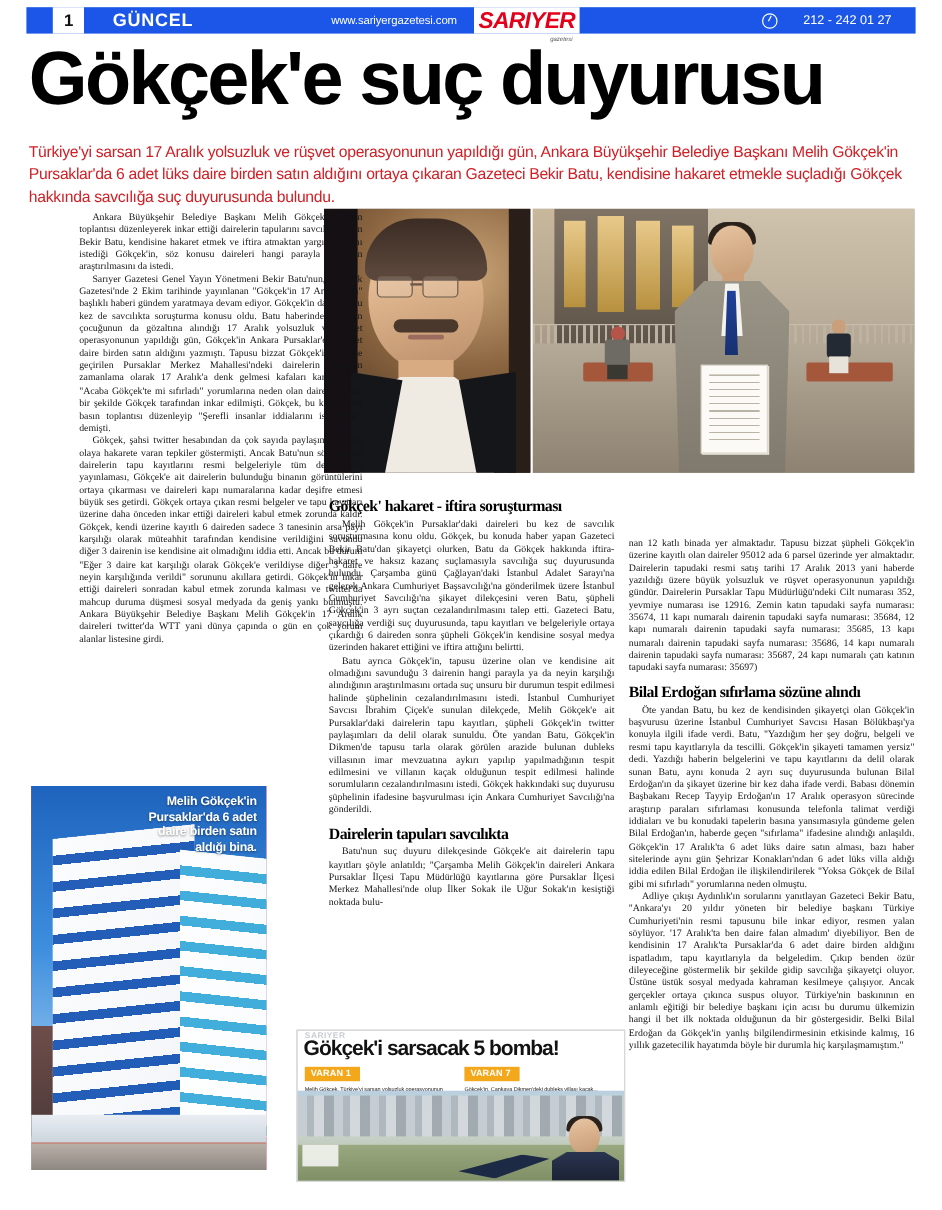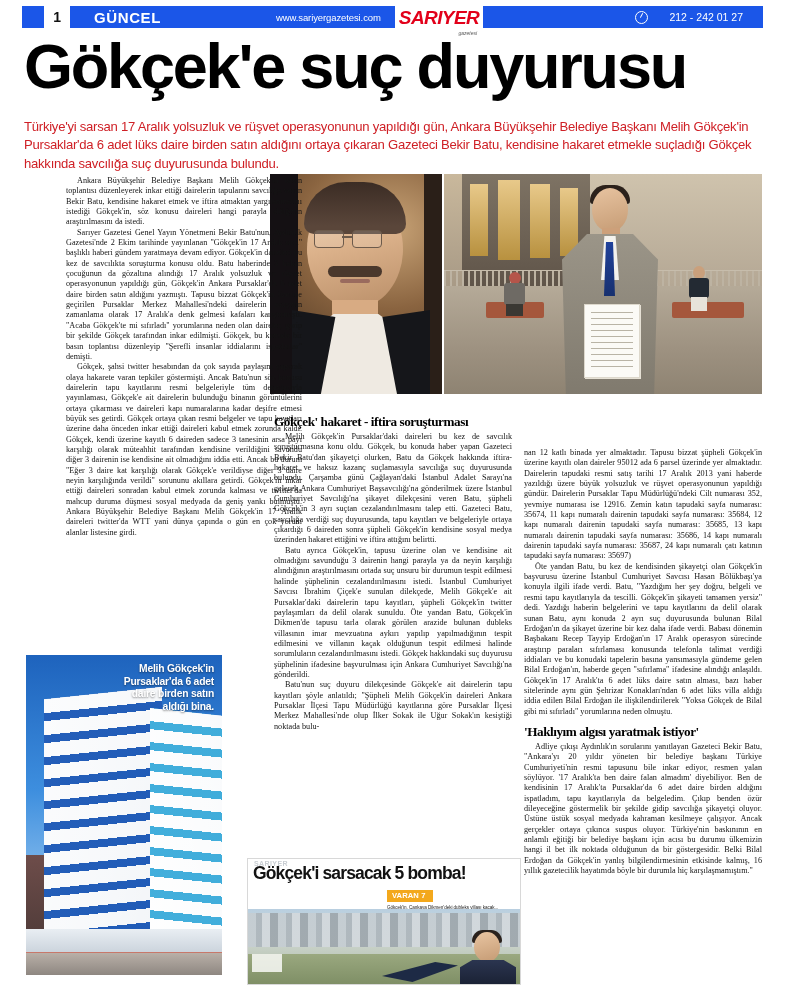--- a/index.html
+++ b/index.html
@@ -568,34 +568,39 @@
   <div class="bina-base"></div>
   <div class="bina-kerb"></div>
   <div class="bina-road"></div>
   <div class="bina-caption">Melih Gökçek'in Pursaklar'da 6 adet daire birden satın aldığı bina.</div>
 </div>
 
 <div class="col" id="col2">
   <div class="subhead" style="margin-top:0;">Gökçek' hakaret - iftira soruşturması</div>
   <p>Melih Gökçek'in Pursaklar'daki daireleri bu kez de savcılık soruşturmasına konu oldu. Gökçek, bu konuda haber yapan Gazeteci Bekir Batu'dan şikayetçi olurken, Batu da Gökçek hakkında iftira-hakaret ve haksız kazanç suçlamasıyla savcılığa suç duyurusunda bulundu. Çarşamba günü Çağlayan'daki İstanbul Adalet Sarayı'na gelerek Ankara Cumhuriyet Başsavcılığı'na gönderilmek üzere İstanbul Cumhuriyet Savcılığı'na şikayet dilekçesini veren Batu, şüpheli Gökçek'in 3 ayrı suçtan cezalandırılmasını talep etti. Gazeteci Batu, savcılığa verdiği suç duyurusunda, tapu kayıtları ve belgeleriyle ortaya çıkardığı 6 daireden sonra şüpheli Gökçek'in kendisine sosyal medya üzerinden hakaret ettiğini ve iftira attığını belirtti.</p>
   <p>Batu ayrıca Gökçek'in, tapusu üzerine olan ve kendisine ait olmadığını savunduğu 3 dairenin hangi parayla ya da neyin karşılığı alındığının araştırılmasını ortada suç unsuru bir durumun tespit edilmesi halinde şüphelinin cezalandırılmasını istedi. İstanbul Cumhuriyet Savcısı İbrahim Çiçek'e sunulan dilekçede, Melih Gökçek'e ait Pursaklar'daki dairelerin tapu kayıtları, şüpheli Gökçek'in twitter paylaşımları da delil olarak sunuldu. Öte yandan Batu, Gökçek'in Dikmen'de tapusu tarla olarak görülen arazide bulunan dubleks villasının imar mevzuatına aykırı yapılıp yapılmadığının tespit edilmesini ve villanın kaçak olduğunun tespit edilmesi halinde sorumluların cezalandırılmasını istedi. Gökçek hakkındaki suç duyurusu şüphelinin ifadesine başvurulması için Ankara Cumhuriyet Savcılığı'na gönderildi.</p>
-  <p>Batu'nun suç duyuru dilekçesinde Gökçek'e ait dairelerin tapu kayıtları şöyle anlatıldı; "Şüpheli Melih Gökçek'in daireleri Ankara Pursaklar İlçesi Tapu Müdürlüğü kayıtlarına göre Pursaklar İlçesi Merkez Mahallesi'nde olup İlker Sokak ile Uğur Sokak'ın kesiştiği noktada bulu-</p>
+  <div class="subhead">Dairelerin tapuları savcılıkta</div>
+  <p>Batu'nun suç duyuru dilekçesinde Gökçek'e ait dairelerin tapu kayıtları şöyle anlatıldı; "Çarşamba Melih Gökçek'in daireleri Ankara Pursaklar İlçesi Tapu Müdürlüğü kayıtlarına göre Pursaklar İlçesi Merkez Mahallesi'nde olup İlker Sokak ile Uğur Sokak'ın kesiştiği noktada bulu-</p>
 </div>
 
 <div class="col" id="col3">
   <p class="noind">nan 12 katlı binada yer almaktadır. Tapusu bizzat şüpheli Gökçek'in üzerine kayıtlı olan daireler 95012 ada 6 parsel üzerinde yer almaktadır. Dairelerin tapudaki resmi satış tarihi 17 Aralık 2013 yani haberde yazıldığı üzere büyük yolsuzluk ve rüşvet operasyonunun yapıldığı gündür. Dairelerin Pursaklar Tapu Müdürlüğü'ndeki Cilt numarası 352, yevmiye numarası ise 12916. Zemin katın tapudaki sayfa numarası: 35674, 11 kapı numaralı dairenin tapudaki sayfa numarası: 35684, 12 kapı numaralı dairenin tapudaki sayfa numarası: 35685, 13 kapı numaralı dairenin tapudaki sayfa numarası: 35686, 14 kapı numaralı dairenin tapudaki sayfa numarası: 35687, 24 kapı numaralı çatı katının tapudaki sayfa numarası: 35697)</p>
+  <div class="subhead">Bilal Erdoğan sıfırlama sözüne alındı</div>
   <p>Öte yandan Batu, bu kez de kendisinden şikayetçi olan Gökçek'in başvurusu üzerine İstanbul Cumhuriyet Savcısı Hasan Bölükbaşı'ya konuyla ilgili ifade verdi. Batu, "Yazdığım her şey doğru, belgeli ve resmi tapu kayıtlarıyla da tescilli. Gökçek'in şikayeti tamamen yersiz" dedi. Yazdığı haberin belgelerini ve tapu kayıtlarını da delil olarak sunan Batu, aynı konuda 2 ayrı suç duyurusunda bulunan Bilal Erdoğan'ın da şikayet üzerine bir kez daha ifade verdi. Babası dönemin Başbakanı Recep Tayyip Erdoğan'ın 17 Aralık operasyon sürecinde araştırıp paraları sıfırlaması konusunda telefonla talimat verdiği iddiaları ve bu konudaki tapelerin basına yansımasıyla gündeme gelen Bilal Erdoğan'ın, haberde geçen "sıfırlama" ifadesine alındığı anlaşıldı. Gökçek'in 17 Aralık'ta 6 adet lüks daire satın alması, bazı haber sitelerinde aynı gün Şehrizar Konakları'ndan 6 adet lüks villa aldığı iddia edilen Bilal Erdoğan ile ilişkilendirilerek "Yoksa Gökçek de Bilal gibi mi sıfırladı" yorumlarına neden olmuştu.</p>
-  <div class="subhead">'Haklıyım algısı yaratmak istiyor'</div>
   <p>Adliye çıkışı Aydınlık'ın sorularını yanıtlayan Gazeteci Bekir Batu, "Ankara'yı 20 yıldır yöneten bir belediye başkanı Türkiye Cumhuriyeti'nin resmi tapusunu bile inkar ediyor, resmen yalan söylüyor. '17 Aralık'ta ben daire falan almadım' diyebiliyor. Ben de kendisinin 17 Aralık'ta Pursaklar'da 6 adet daire birden aldığını ispatladım, tapu kayıtlarıyla da belgeledim. Çıkıp benden özür dileyeceğine göstermelik bir şekilde gidip savcılığa şikayetçi oluyor. Üstüne üstük sosyal medyada kahraman kesilmeye çalışıyor. Ancak gerçekler ortaya çıkınca suspus oluyor. Türkiye'nin baskınının en anlamlı eğitiği bir belediye başkanı için acısı bu durumu ülkemizin hangi il bet ilk noktada olduğunun da bir göstergesidir. Belki Bilal Erdoğan da Gökçek'in yanlış bilgilendirmesinin etkisinde kalmış, 16 yıllık gazetecilik hayatımda böyle bir durumla hiç karşılaşmamıştım."</p>
 </div>
 
 <div class="promo">
   <div class="promo-top">
     <span class="promo-brand">SARIYER</span>
     <span class="promo-title">Gökçek'i sarsacak 5 bomba!</span>
+    <div class="varan varan-1">
+      <span class="varan-tag">VARAN 1</span>
+      <div class="varan-txt">Melih Gökçek, Türkiye'yi sarsan yolsuzluk operasyonunun yapıldığı 17 Aralık günü Pursaklar'da tam 6 daire birden aldı.</div>
+    </div>
     <div class="varan varan-2">
       <span class="varan-tag">VARAN 7</span>
       <div class="varan-txt">Gökçek'in, Çankaya Dikmen'deki dubleks villası kaçak... Villanın bulunduğu arazi tapu kaydında TARLA olarak görülüyor...</div>
     </div>
   </div>
   <div class="promo-photo">
     <div class="pp-skyline"></div>
     <div class="pp-green"></div>
     <div class="promo-badge"></div>
     <div class="pp-arm"></div>

